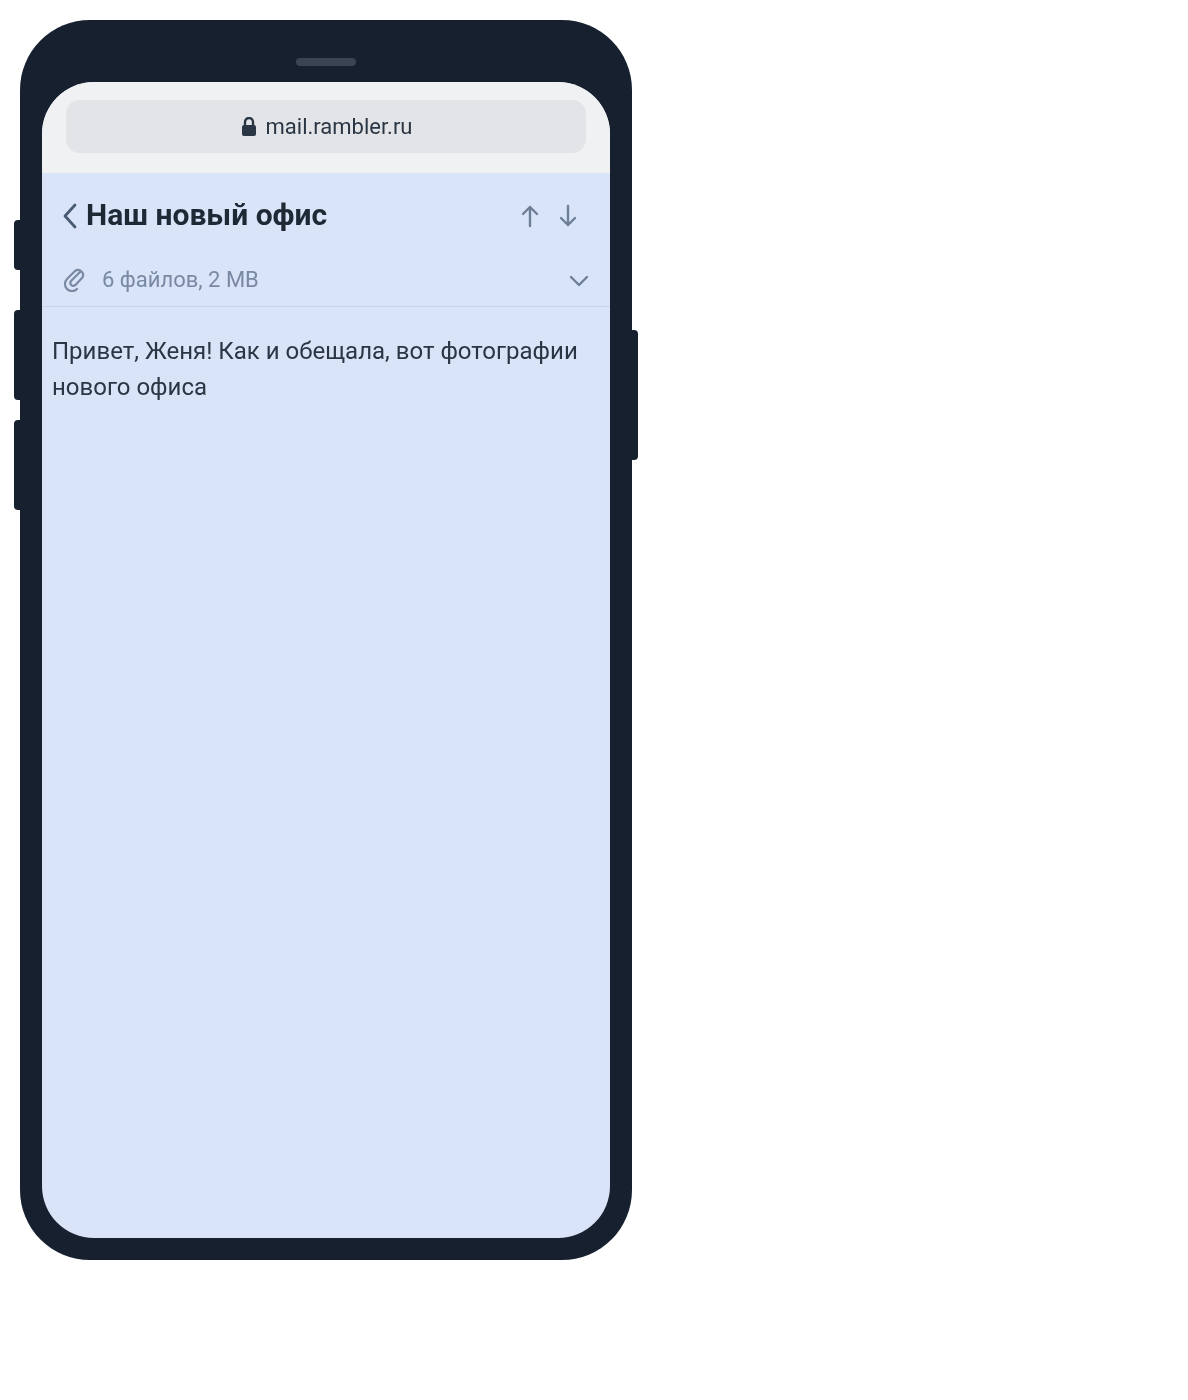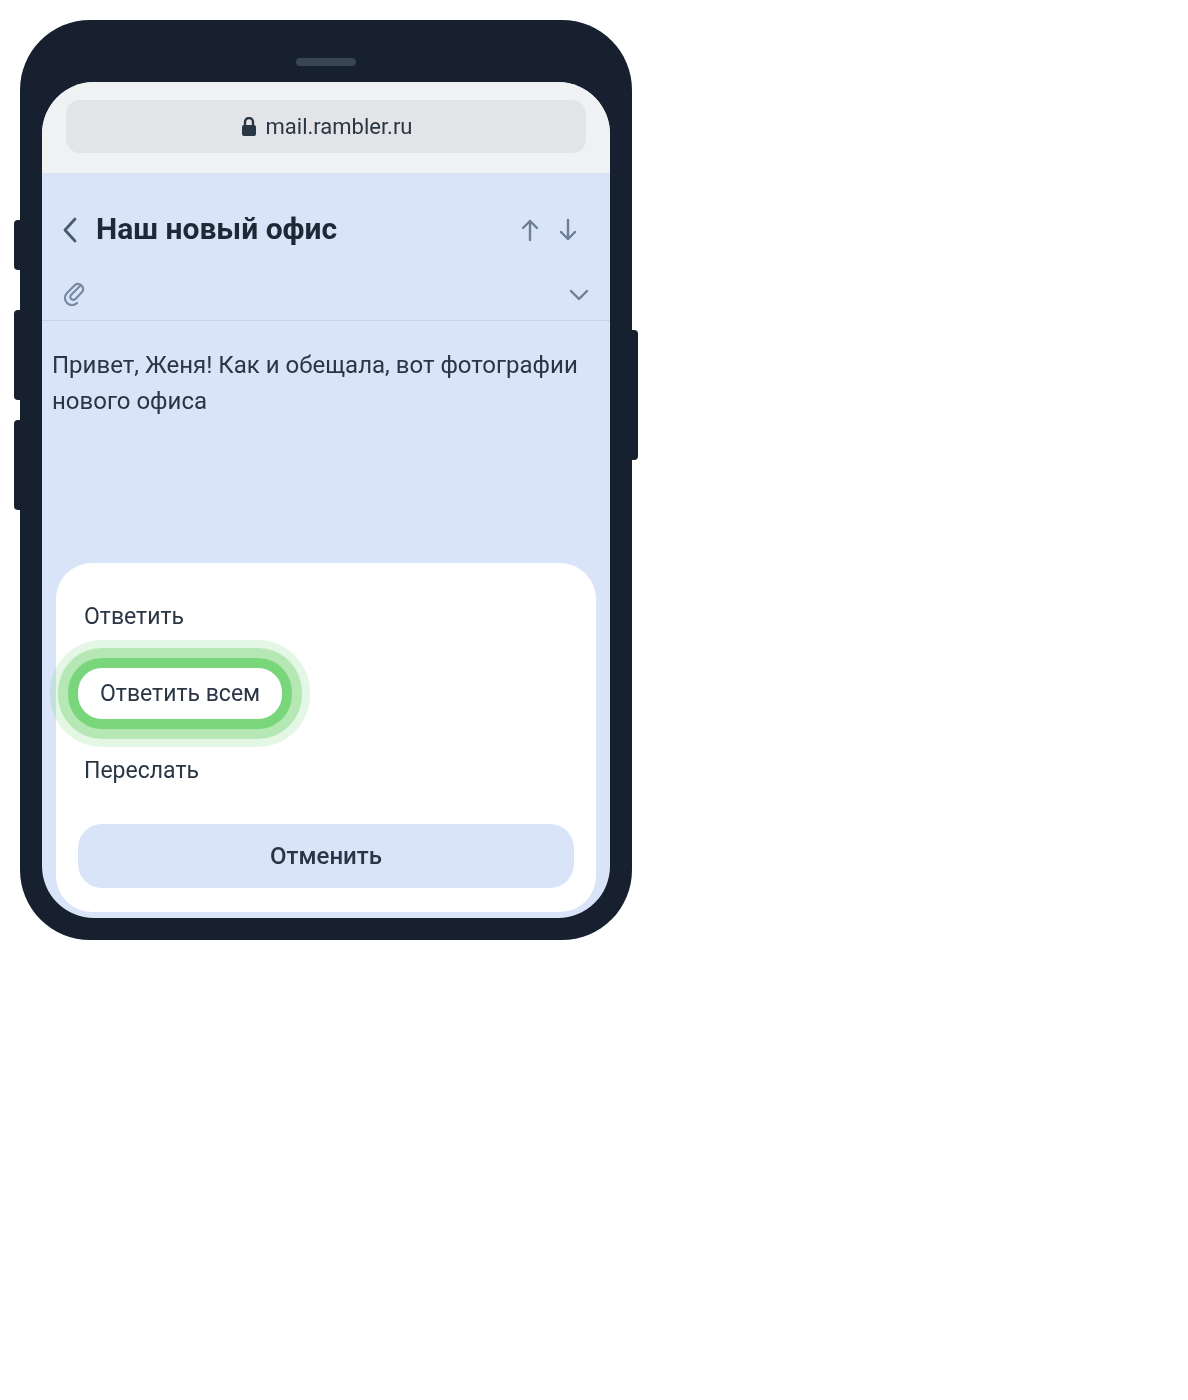--- a/index.html
+++ b/index.html
@@ -11,21 +11,21 @@
 
     body {
       background: #ffffff;
       width: 1188px;
       height: 1400px;
       padding: 20px;
     }
 
     .phone-frame {
       width: 612px;
-      height: 920px;
+      height: 1240px;
       background: #16202e;
       border-radius: 70px;
       padding: 22px;
       position: relative;
     }
 
     .phone-speaker {
       position: absolute;
       top: 38px;
       left: 50%;
@@ -105,22 +105,21 @@
 
     .url-text {
       font-size: 22px;
       color: #2a3644;
     }
 
     .email-header {
       display: flex;
       align-items: center;
       padding: 24px 32px 20px 20px;
-      gap: 18px;
-      margin-top: 14px;
+      gap: 8px;
     }
 
     .back-chevron {
       color: #495a73;
       font-size: 30px;
       font-weight: 300;
       line-height: 1;
     }
 
     .email-subject {
@@ -300,30 +299,25 @@
       </div>
     </div>
 
 
     <div class="attachments-row">
       <span class="clip-icon">
         <svg width="24" height="26" viewBox="0 0 24 26" fill="none">
           <path d="M18 6 L9 15 a3 3 0 0 0 4.2 4.2 L20 12 a5 5 0 0 0 -7 -7 L5 13 a7 7 0 0 0 10 10" stroke="#7989a3" stroke-width="2.2" fill="none" stroke-linecap="round" stroke-linejoin="round"></path>
         </svg>
       </span>
+      <span class="attachments-text">6 файлов, 2 MB</span>
       <span class="expand-chevron">
         <svg width="22" height="14" viewBox="0 0 22 14" fill="none">
           <path d="M3 3 L11 11 L19 3" stroke="#6d7e97" stroke-width="2.4" fill="none" stroke-linecap="round" stroke-linejoin="round"></path>
         </svg>
       </span>
     </div>
 
     <div class="email-body">Привет, Женя! Как и обещала, вот фотографии нового офиса</div>
 
-    <div class="action-sheet">
-      <div class="action-item">Ответить</div>
-      <div class="action-item highlighted">Ответить всем</div>
-      <div class="action-item">Переслать</div>
-      <button class="cancel-button">Отменить</button>
-    </div>
 
   </div>
 </div>
 
 </body></html>

